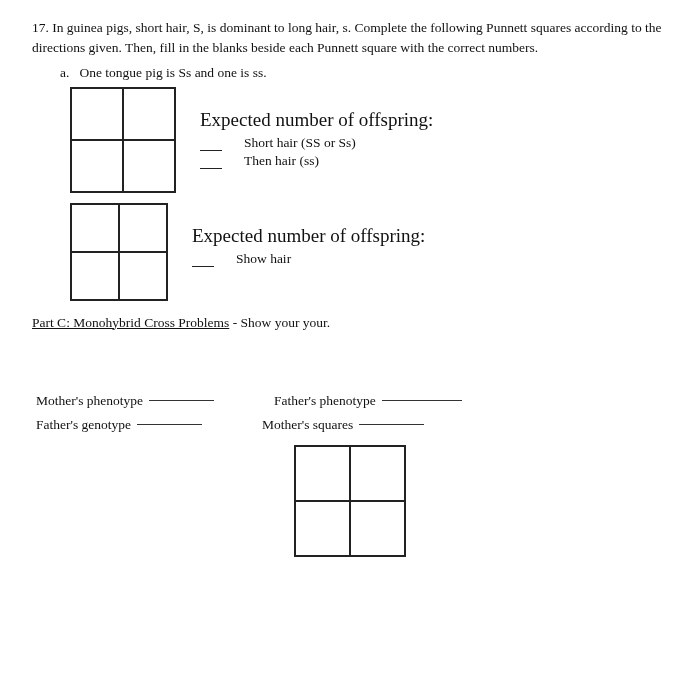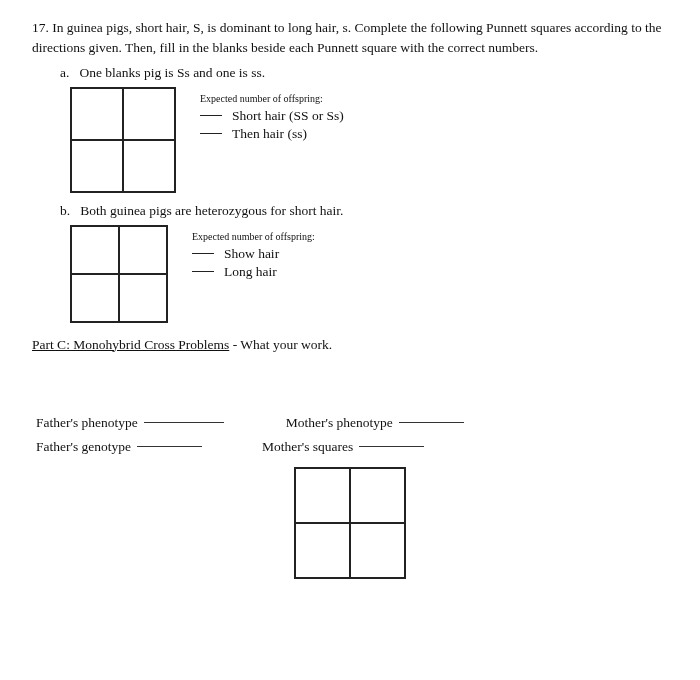--- a/index.html
+++ b/index.html
@@ -51,27 +51,27 @@
       flex-shrink: 0;
       margin-left: 10px;
     }
     .expected-block {
       display: flex;
       flex-direction: column;
       justify-content: center;
       padding-top: 6px;
     }
     .expected-title {
-      font-size: 10px;
+      font-size: 19px;
       margin-bottom: 4px;
+      margin-top: 16px;
     }
     .expected-row {
       display: flex;
-      align-items: center;
-      gap: 6px;
+      gap: 18px;
       margin-bottom: 2px;
     }
     .blank-line {
       display: inline-block;
       width: 22px;
       border-bottom: 1px solid #222;
       margin-right: 4px;
       vertical-align: bottom;
     }
     .underline-section {
@@ -133,21 +133,21 @@
 
 <div class="question-block">
   <div class="question-text">
     <span>17.</span>
     <span>In guinea pigs, short hair, S, is dominant to long hair, s.  Complete the following Punnett squares according to the directions given.  Then, fill in the blanks beside each Punnett square with the  correct numbers.</span>
   </div>
 
   <div class="sub-question">
     <div>
       <span>a.</span>&nbsp;&nbsp;
-      <span>One blanks pig is Ss  and one is ss.</span>
+      <span>One tongue pig is Ss  and one is ss.</span>
     </div>
     <div class="sub-row">
       <div class="punnett-square">
         <div class="punnett-cell"></div>
         <div class="punnett-cell"></div>
         <div class="punnett-cell"></div>
         <div class="punnett-cell"></div>
       </div>
       <div class="expected-block">
         <div class="expected-title">Expected number of offspring:</div>
@@ -157,65 +157,57 @@
         </div>
         <div class="expected-row">
           <span class="blank-line"></span>
           <span>Then hair  (ss)</span>
         </div>
       </div>
     </div>
   </div>
 
   <div class="sub-question">
-    <div>
-      <span>b.</span>&nbsp;&nbsp;
-      <span>Both guinea pigs are heterozygous  for short hair.</span>
-    </div>
     <div class="sub-row">
       <div class="punnett-square-sm">
         <div class="punnett-cell"></div>
         <div class="punnett-cell"></div>
         <div class="punnett-cell"></div>
         <div class="punnett-cell"></div>
       </div>
       <div class="expected-block">
         <div class="expected-title">Expected number of offspring:</div>
         <div class="expected-row">
           <span class="blank-line"></span>
           <span>Show hair</span>
         </div>
-        <div class="expected-row">
-          <span class="blank-line"></span>
-          <span>Long hair</span>
-        </div>
       </div>
     </div>
   </div>
 </div>
 
 <div class="part-header">
-  <span class="underline-section">Part C:  Monohybrid Cross Problems</span><span> - What your work.</span>
+  <span class="underline-section">Part C:  Monohybrid Cross Problems</span><span> - Show your your.</span>
 </div>
 
 <div class="question-block">
   <div style="height: 38px;"></div>
 </div>
 
 <div class="question-block">
 
   <div class="phenotype-genotype-row">
     <div class="phenotype-genotype-item">
+      <span>Mother's phenotype</span>
+      <span class="fill-blank-sm"></span>
+    </div>
+    <div class="phenotype-genotype-item">
       <span>Father's phenotype</span>
       <span class="fill-blank"></span>
     </div>
-    <div class="phenotype-genotype-item">
-      <span>Mother's phenotype</span>
-      <span class="fill-blank-sm"></span>
-    </div>
   </div>
 
   <div class="phenotype-genotype-row">
     <div class="phenotype-genotype-item">
       <span>Father's genotype</span>
       <span class="fill-blank-sm"></span>
     </div>
     <div class="phenotype-genotype-item">
       <span>Mother's squares</span>
       <span class="fill-blank-sm"></span>

